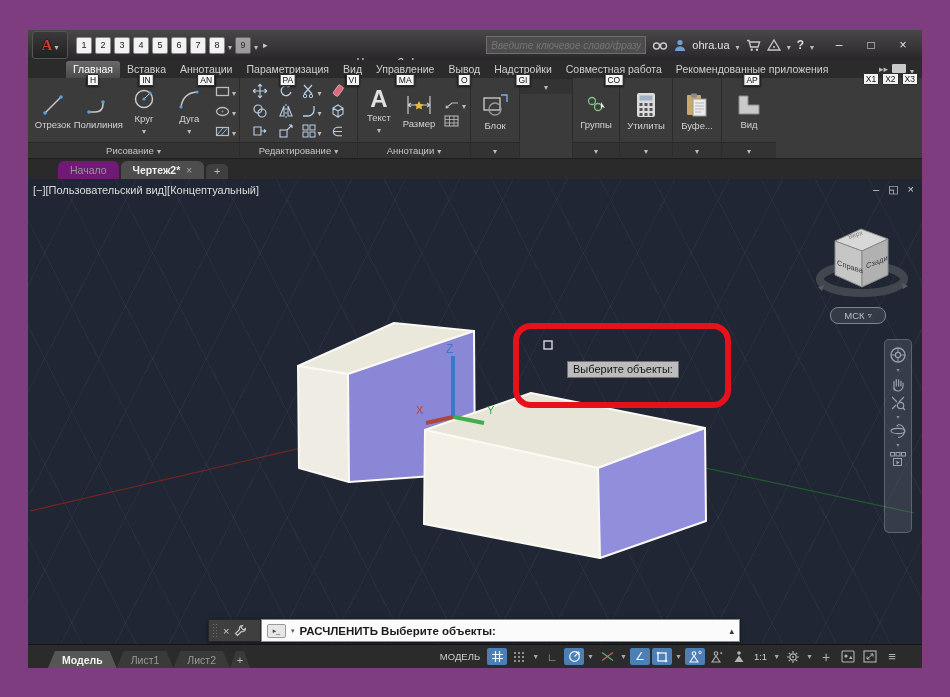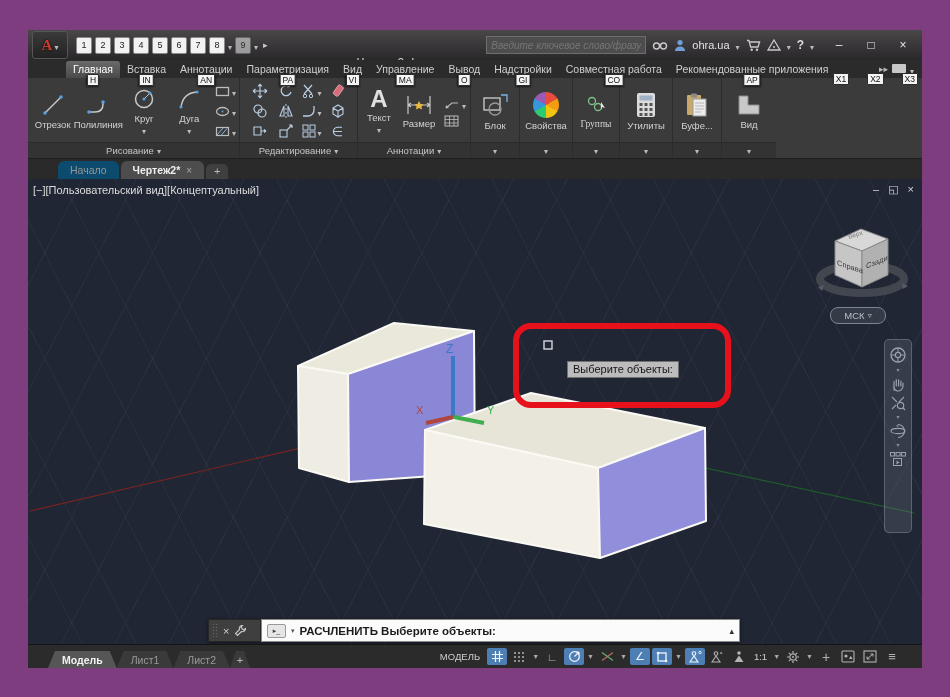--- a/index.html
+++ b/index.html
@@ -22,40 +22,40 @@
   .winbtns{display:flex;align-items:center;margin-left:10px;gap:2px;}
   .wbtn{width:30px;height:20px;color:#e6e6e6;font-size:12px;display:flex;align-items:center;justify-content:center;cursor:pointer;}
   
   .ribbontabs{height:18px;background:#2b2b2b;display:flex;align-items:flex-end;padding-left:38px;flex:0 0 18px;position:relative;z-index:6;}
   .rtab{position:relative;color:#cfcfcf;font-size:10.5px;padding:2px 7px 3px;white-space:nowrap;cursor:pointer;margin-top:31px;}
   .rtab.active{background:linear-gradient(#6a6a6a,#4a4a4a);color:#fff;border-radius:3px 3px 0 0;}
   .keytip{position:absolute;left:50%;transform:translateX(-50%);top:13px;background:#f4f4f4;border:1px solid #2c2c2c;color:#111;font-size:8.5px;line-height:10px;padding:0 2px;border-radius:1px;z-index:9;box-shadow:0 1px 2px rgba(0,0,0,.6);}
   .rt-ctrls{margin-left:auto;display:flex;align-items:center;gap:4px;padding-right:8px;position:relative;}
   .rt-ctrl{color:#bbb;font-size:9px;cursor:pointer;position:relative;}
   .rt-panelico{width:14px;height:9px;background:#c9c9c9;border-radius:1px;display:inline-block;}
-  .xkeys{position:absolute;top:13px;right:4px;display:flex;gap:18px;z-index:9;}
+  .xkeys{position:absolute;top:13px;right:4px;display:flex;gap:3px;z-index:9;}
   .xkeys span{background:#f4f4f4;border:1px solid #2c2c2c;color:#111;font-size:8.5px;line-height:10px;padding:0 2px;border-radius:1px;}
   
   .ribbon{height:80px;background:#3b3b3b;display:flex;flex:0 0 80px;border-bottom:1px solid #1e1e1e;}
   .panel{display:flex;flex-direction:column;border-right:1px solid #2c2c2c;}
   .pbody{flex:1;display:flex;align-items:center;justify-content:center;gap:2px;padding:2px 3px 0;}
   .plabel{height:15px;background:#333;border-top:1px solid #2a2a2a;color:#c6c6c6;font-size:9.5px;display:flex;align-items:center;justify-content:center;gap:3px;cursor:pointer;}
   .bigbtn{width:44px;display:flex;flex-direction:column;align-items:center;color:#d2d2d2;font-size:9.5px;cursor:pointer;gap:1px;}
   .smallcol{display:flex;flex-direction:column;gap:2px;margin-left:2px;}
   .sbtn{display:flex;align-items:center;gap:2px;color:#c9c9c9;cursor:pointer;}
   .editgrid{display:grid;grid-template-columns:repeat(4,26px);grid-auto-rows:20px;align-items:center;justify-items:center;}
   .mi{cursor:pointer;display:flex;align-items:center;}
   .cp{width:50px;}
   .cbody{flex:1;display:flex;flex-direction:column;align-items:center;justify-content:center;color:#d2d2d2;font-size:9.5px;gap:2px;cursor:pointer;padding-top:2px;}
   .cwheel{width:26px;height:26px;border-radius:50%;background:conic-gradient(#e74c3c 0 60deg,#f39c12 60deg 120deg,#f1c40f 120deg 180deg,#2ecc71 180deg 240deg,#3498db 240deg 300deg,#9b59b6 300deg 360deg);}
   .glyph-big{font-size:24px;color:#e0e0e0;line-height:24px;font-weight:bold;}
   
   .filetabs{height:20px;background:#2a2a2a;display:flex;align-items:flex-end;padding-left:30px;gap:2px;flex:0 0 20px;}
   .ftab{height:18px;display:flex;align-items:center;gap:6px;padding:0 12px;font-size:10.5px;border-radius:6px 6px 0 0;cursor:pointer;}
-  .ftab.inactive{background:#0c4a6e;color:#969696;}
+  .ftab.inactive{background:#701a75;color:#969696;}
   .ftab.active{background:#4d4d4d;color:#f0f0f0;font-weight:bold;}
   .ftab .x{font-weight:normal;color:#aaa;font-size:10px;}
   .fplus{width:22px;height:15px;background:#3f3f3f;border-radius:5px 5px 0 0;color:#bbb;text-align:center;font-size:11px;line-height:15px;cursor:pointer;}
   
   .viewport{position:relative;flex:1;background-color:#202634;overflow:hidden;
     background-image:repeating-linear-gradient(63deg,rgba(165,180,210,.06) 0 1px,transparent 1px 48px),
                      repeating-linear-gradient(117deg,rgba(165,180,210,.06) 0 1px,transparent 1px 48px);}
   .vplabel{position:absolute;left:5px;top:5px;color:#dcdcdc;font-size:11px;z-index:3;}
   .vpbtns{position:absolute;right:8px;top:4px;color:#d5d5d5;font-size:11px;display:flex;gap:9px;z-index:3;}
   .scene{position:absolute;left:0;top:0;z-index:1;}
@@ -371,30 +371,26 @@
               <circle cx="14" cy="17" r="6" fill="none" stroke="#9a9a9a" stroke-width="1.3"></circle>
             </svg>
         <span>Блок</span>
       </div>
       <div class="plabel">
             <span class="dd"></span>
           </div>
     </div>
 
     <div class="panel cp" style="width:52px;">
-      <div class="cbody">
-        <span class="cwheel"></span>
-        <span>Свойства</span>
-      </div>
-      <div class="plabel">
-            <span class="dd"></span>
-          </div>
-    </div>
-
-    <div class="panel cp" style="width:46px;font-family:Liberation Serif, serif;">
+      <div class="plabel">
+            <span class="dd"></span>
+          </div>
+    </div>
+
+    <div class="panel cp" style="width:46px;">
       <div class="cbody">
         <svg width="24" height="24" viewBox="0 0 24 24">
               <circle cx="8" cy="8" r="3.5" fill="none" stroke="#7fc487" stroke-width="1.3"></circle>
               <circle cx="14" cy="14" r="3.5" fill="none" stroke="#7fc487" stroke-width="1.3"></circle>
               <path d="M17 9l4 6-3-1-1 3z" fill="#e8e8e8"></path>
             </svg>
         <span>Группы</span>
       </div>
       <div class="plabel">
             <span class="dd"></span>

